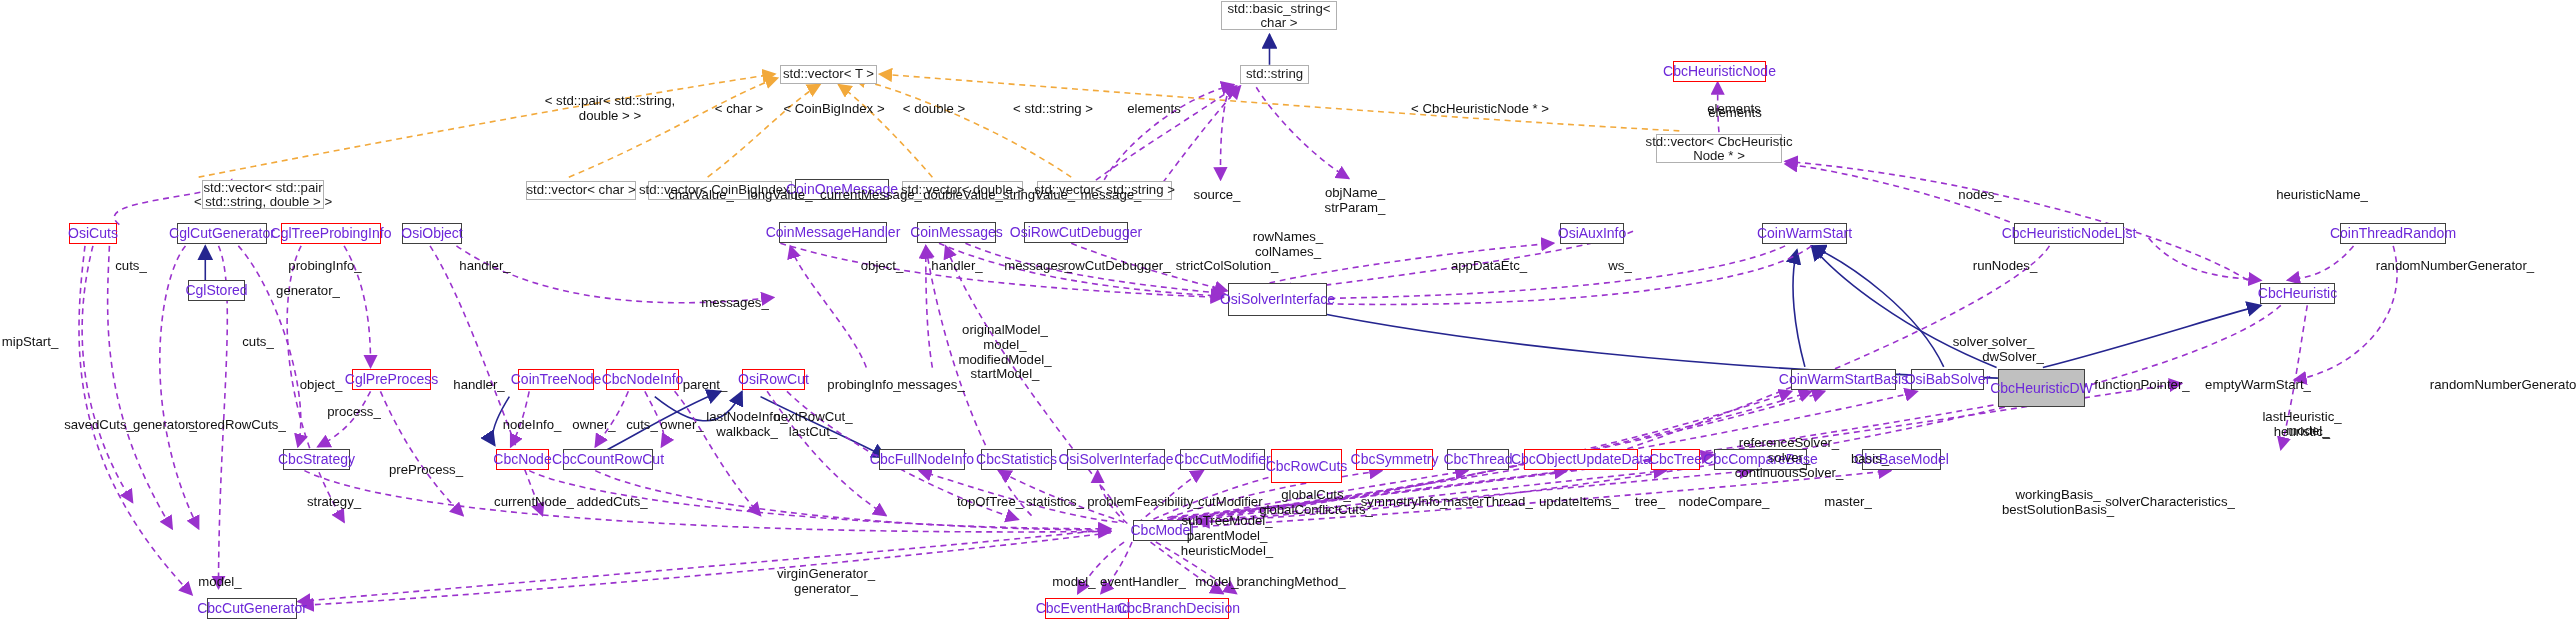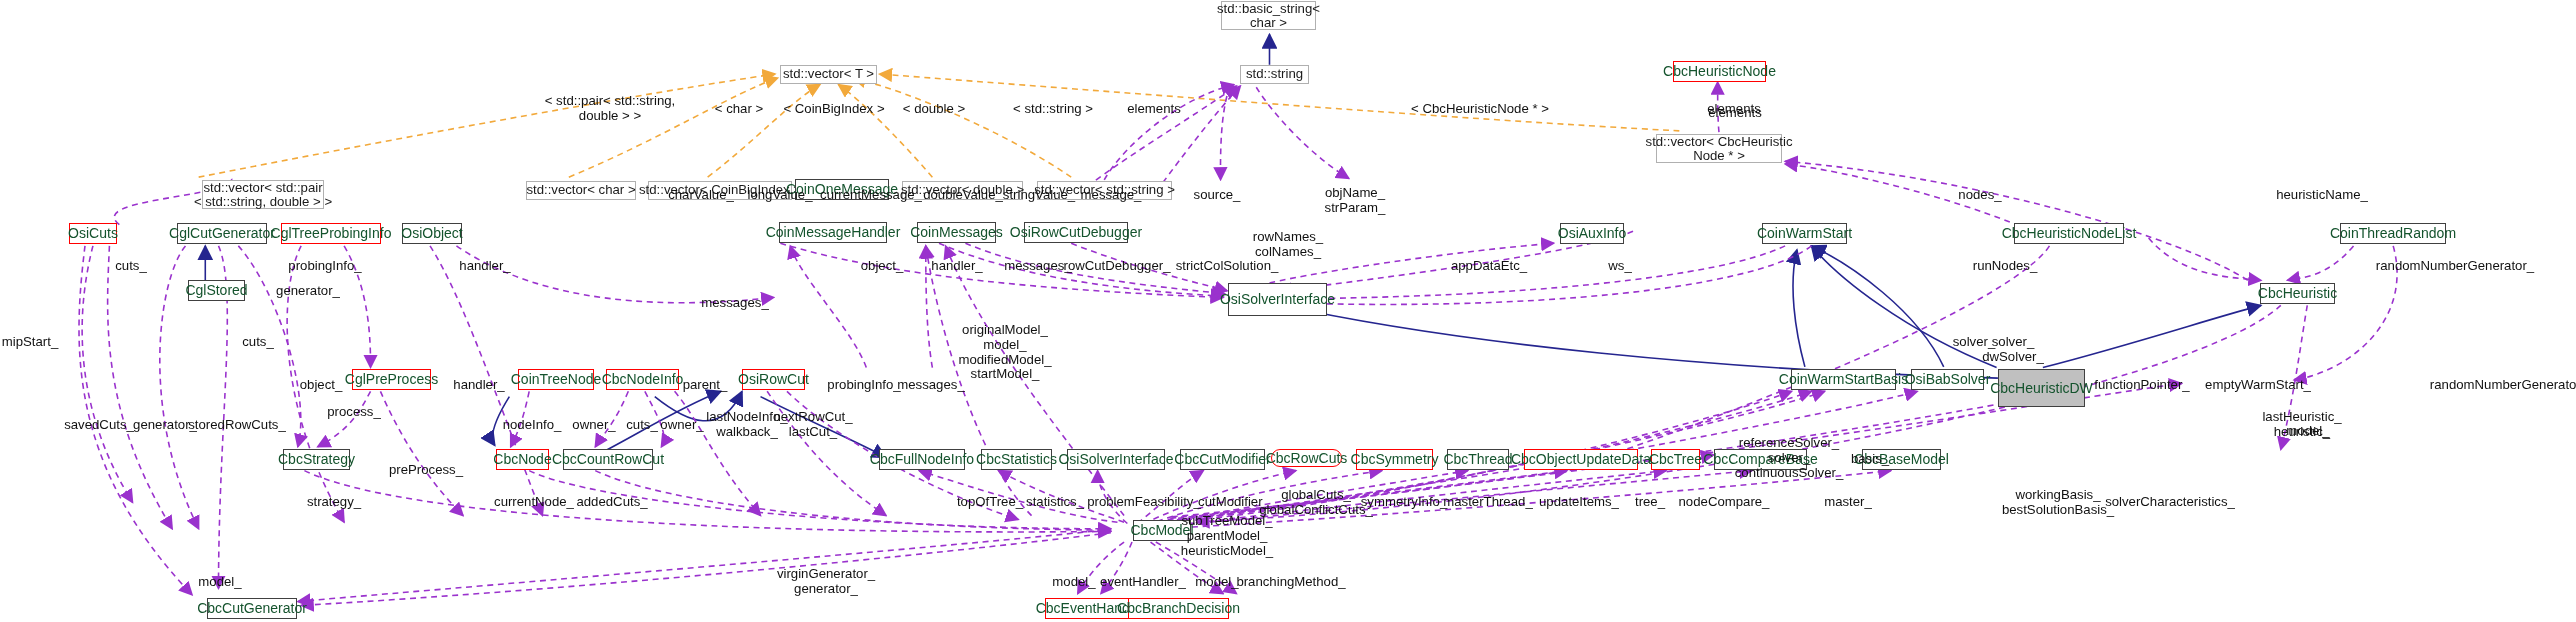--- a/index.html
+++ b/index.html
@@ -1,21 +1,21 @@
 <!DOCTYPE html>
 <html style="font-size:10.6px"><head>
 <meta charset="utf-8">
 <style>
   html,body{margin:0;padding:0;background:#ffffff;}
   #stage{position:relative;width:2576px;height:622px;background:#ffffff;
          font-family:"Liberation Sans","DejaVu Sans",sans-serif;overflow:hidden;}
   #edges{position:absolute;left:0;top:0;width:2576px;height:622px;}
   .node{position:absolute;box-sizing:border-box;display:flex;align-items:center;
         justify-content:center;text-align:center;line-height:1.05;
-        background:#ffffff;color:#14532d;white-space:pre;}
+        background:#ffffff;color:#6d28d9;white-space:pre;}
   .n-solid{border:1.3px solid #404040;font-size:14px;}
   .n-red{border:1.3px solid #ff0000;font-size:14px;}
   .n-gray{border:0.7px solid #b0b0b0;font-size:13.2px;color:#1a1a1a;}
   .n-cur{border:1.3px solid #404040;background:#c0c0c0;font-size:14px;}
   .elabel{position:absolute;font-size:13.2px;color:#111111;white-space:pre;
           line-height:1.12;background:transparent;}
   .elabel.c{transform:translateX(-50%);text-align:center;}
 </style>
 </head>
 <body>
@@ -132,21 +132,21 @@
       <path d="M1712,820 C1700,850 1680,880 1665,898"></path>
       <path d="M1740,820 C1780,850 1820,880 1850,898"></path>
       <path d="M1748,820 C1800,850 1845,880 1870,898"></path>
       <path d="M1670,802 C1400,830 800,880 450,910"></path>
       <path d="M1680,806 C1400,840 900,890 455,916"></path>
       <path d="M2540,692 C2570,700 2580,690 2592,688"></path>
     </g>
   </svg>
 
   <div id="nodes-layer">
-      <div class="node n-gray" style="left: 1221px; top: 1.3px; width: 95px; height: 29px;">std::basic_string&lt;
+      <div class="node n-gray" style="left: 1221px; top: 1.3px; width: 116px; height: 29px;">std::basic_string&lt;
 char &gt;</div>
       <div class="node n-gray" style="left: 780px; top: 65px; width: 97px; height: 18.5px;">std::vector&lt; T &gt;</div>
       <div class="node n-gray" style="left: 1240px; top: 65px; width: 69px; height: 18.5px;">std::string</div>
       <div class="node n-red" style="left: 1673px; top: 61px; width: 93px; height: 21px;">CbcHeuristicNode</div>
       <div class="node n-gray" style="left: 1656px; top: 134px; width: 126px; height: 29px;">std::vector&lt; CbcHeuristic
 Node * &gt;</div>
       <div class="node n-gray" style="left: 202px; top: 180px; width: 122px; height: 29px;">std::vector&lt; std::pair
 &lt; std::string, double &gt; &gt;</div>
       <div class="node n-gray" style="left: 526px; top: 181px; width: 110px; height: 18.5px;">std::vector&lt; char &gt;</div>
       <div class="node n-gray" style="left: 648px; top: 181px; width: 144px; height: 18.5px;">std::vector&lt; CoinBigIndex &gt;</div>
@@ -174,21 +174,21 @@
       <div class="node n-solid" style="left: 1791px; top: 369px; width: 105px; height: 21px;">CoinWarmStartBasis</div>
       <div class="node n-solid" style="left: 1911px; top: 369px; width: 73px; height: 21px;">OsiBabSolver</div>
       <div class="node n-cur" style="left: 1998px; top: 369px; width: 87px; height: 38px;">CbcHeuristicDW</div>
       <div class="node n-solid" style="left: 283px; top: 449px; width: 67px; height: 21px;">CbcStrategy</div>
       <div class="node n-red" style="left: 496px; top: 449px; width: 53px; height: 21px;">CbcNode</div>
       <div class="node n-solid" style="left: 563px; top: 449px; width: 90px; height: 21px;">CbcCountRowCut</div>
       <div class="node n-solid" style="left: 879px; top: 449px; width: 86px; height: 21px;">CbcFullNodeInfo</div>
       <div class="node n-solid" style="left: 981px; top: 449px; width: 71px; height: 21px;">CbcStatistics</div>
       <div class="node n-solid" style="left: 1067px; top: 449px; width: 98px; height: 21px;">OsiSolverInterface</div>
       <div class="node n-solid" style="left: 1180px; top: 449px; width: 85px; height: 21px;">CbcCutModifier</div>
-      <div class="node n-red" style="left: 1271px; top: 449px; width: 71px; height: 18px; border-radius: 9px;">CbcRowCuts</div>
+      <div class="node n-red" style="left: 1271px; top: 449px; width: 71px; height: 34px;">CbcRowCuts</div>
       <div class="node n-red" style="left: 1356px; top: 449px; width: 77px; height: 21px;">CbcSymmetry</div>
       <div class="node n-solid" style="left: 1447px; top: 449px; width: 62px; height: 21px;">CbcThread</div>
       <div class="node n-red" style="left: 1524px; top: 449px; width: 114px; height: 21px;">CbcObjectUpdateData</div>
       <div class="node n-red" style="left: 1651px; top: 449px; width: 49px; height: 21px;">CbcTree</div>
       <div class="node n-solid" style="left: 1714px; top: 449px; width: 93px; height: 21px;">CbcCompareBase</div>
       <div class="node n-solid" style="left: 1862px; top: 449px; width: 79px; height: 21px;">CbcBaseModel</div>
       <div class="node n-solid" style="left: 1133px; top: 520px; width: 58px; height: 21px;">CbcModel</div>
       <div class="node n-solid" style="left: 207px; top: 598px; width: 90px; height: 21px;">CbcCutGenerator</div>
       <div class="node n-red" style="left: 1045px; top: 598px; width: 91px; height: 21px;">CbcEventHandler</div>
       <div class="node n-red" style="left: 1128px; top: 598px; width: 101px; height: 21px;">CbcBranchDecision</div>

